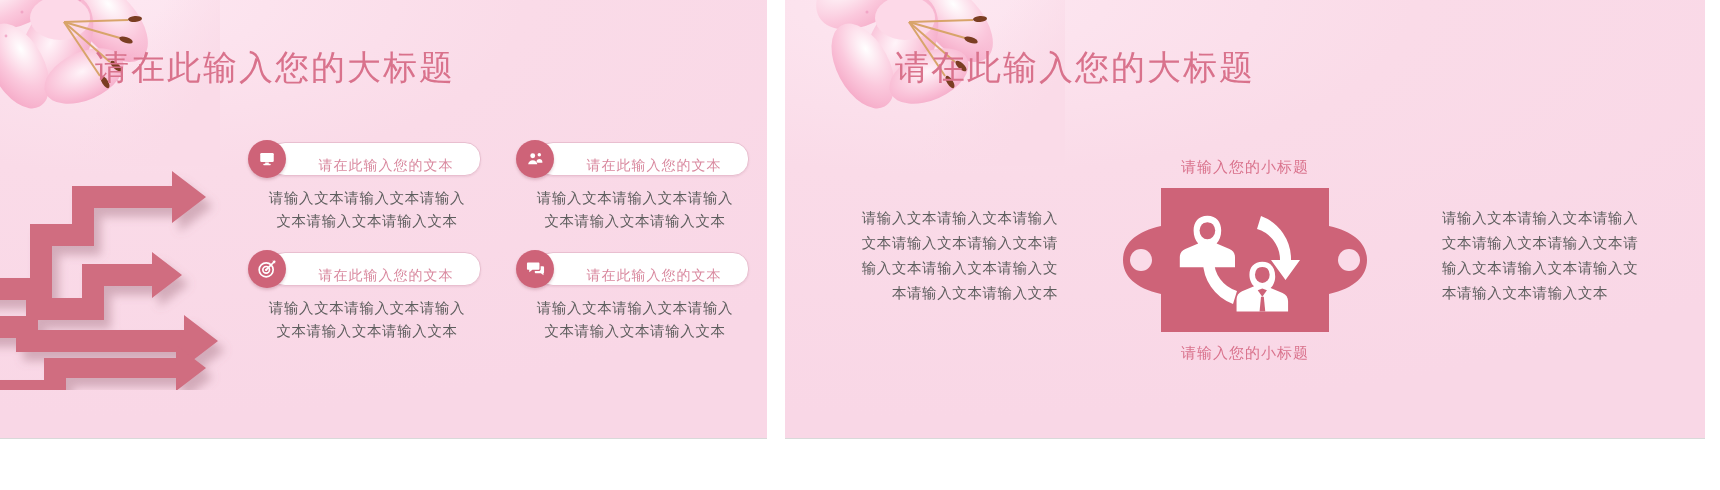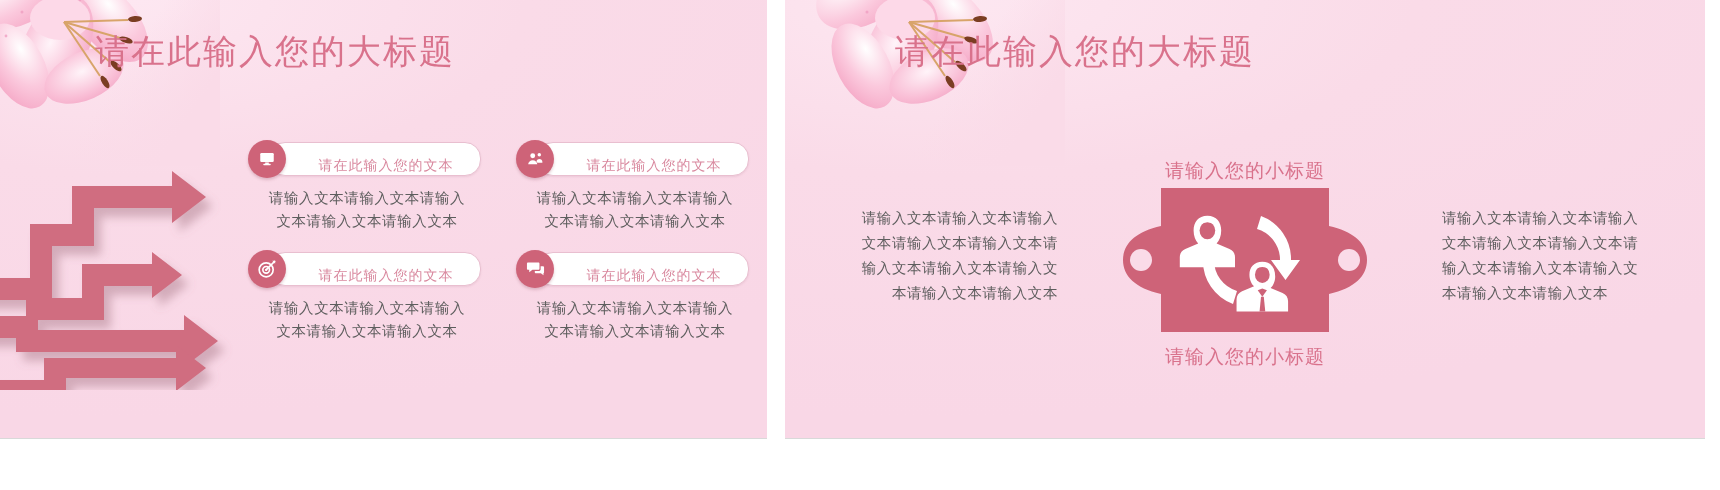--- a/index.html
+++ b/index.html
@@ -29,21 +29,21 @@
   .bottom-rule:before{
     content:"";position:absolute;left:0;right:0;top:0;height:1px;background:#d9d9d9;
   }
 
   
   .lily{position:absolute;top:-74px;left:-40px;width:260px;height:240px;pointer-events:none;}
   .lily-r{left:20px;}
 
   
   .title{
-    position:absolute;top:6px;
+    position:absolute;top:22px;
     font-size:34px;letter-spacing:2px;color:#d9728c;white-space:nowrap;
     font-weight:400;
   }
   .title-left{left:95px;}
   .title-right{left:110px;}
 
   
   .arrows{position:absolute;left:-14px;top:160px;width:260px;height:230px;}
 
   
@@ -69,21 +69,21 @@
     background:#ce6378;box-shadow:0 2px 3px rgba(160,90,110,.3);
     display:flex;align-items:center;justify-content:center;z-index:2;
   }
   .body-text{
     margin-top:9px;text-align:center;
     font-size:14.5px;line-height:1.62;color:#5d5d5d;letter-spacing:.6px;
   }
 
   
   .r-sub{
-    position:absolute;font-size:19px;color:#d9728c;letter-spacing:1px;white-space:nowrap;
+    position:absolute;font-size:15px;color:#d9728c;letter-spacing:1px;white-space:nowrap;
     text-align:center;
   }
   .r-sub-top{left:50%;transform:translateX(-50%);top:158px;}
   .r-sub-bottom{left:50%;transform:translateX(-50%);top:344px;}
   .tag{position:absolute;left:50%;transform:translateX(-50%);top:186px;width:260px;height:148px;}
   .side-text{
     position:absolute;top:206px;
     font-size:14.5px;line-height:1.72;color:#5d5d5d;letter-spacing:.6px;
   }
   .side-left{left:58px;width:215px;text-align:right;}

